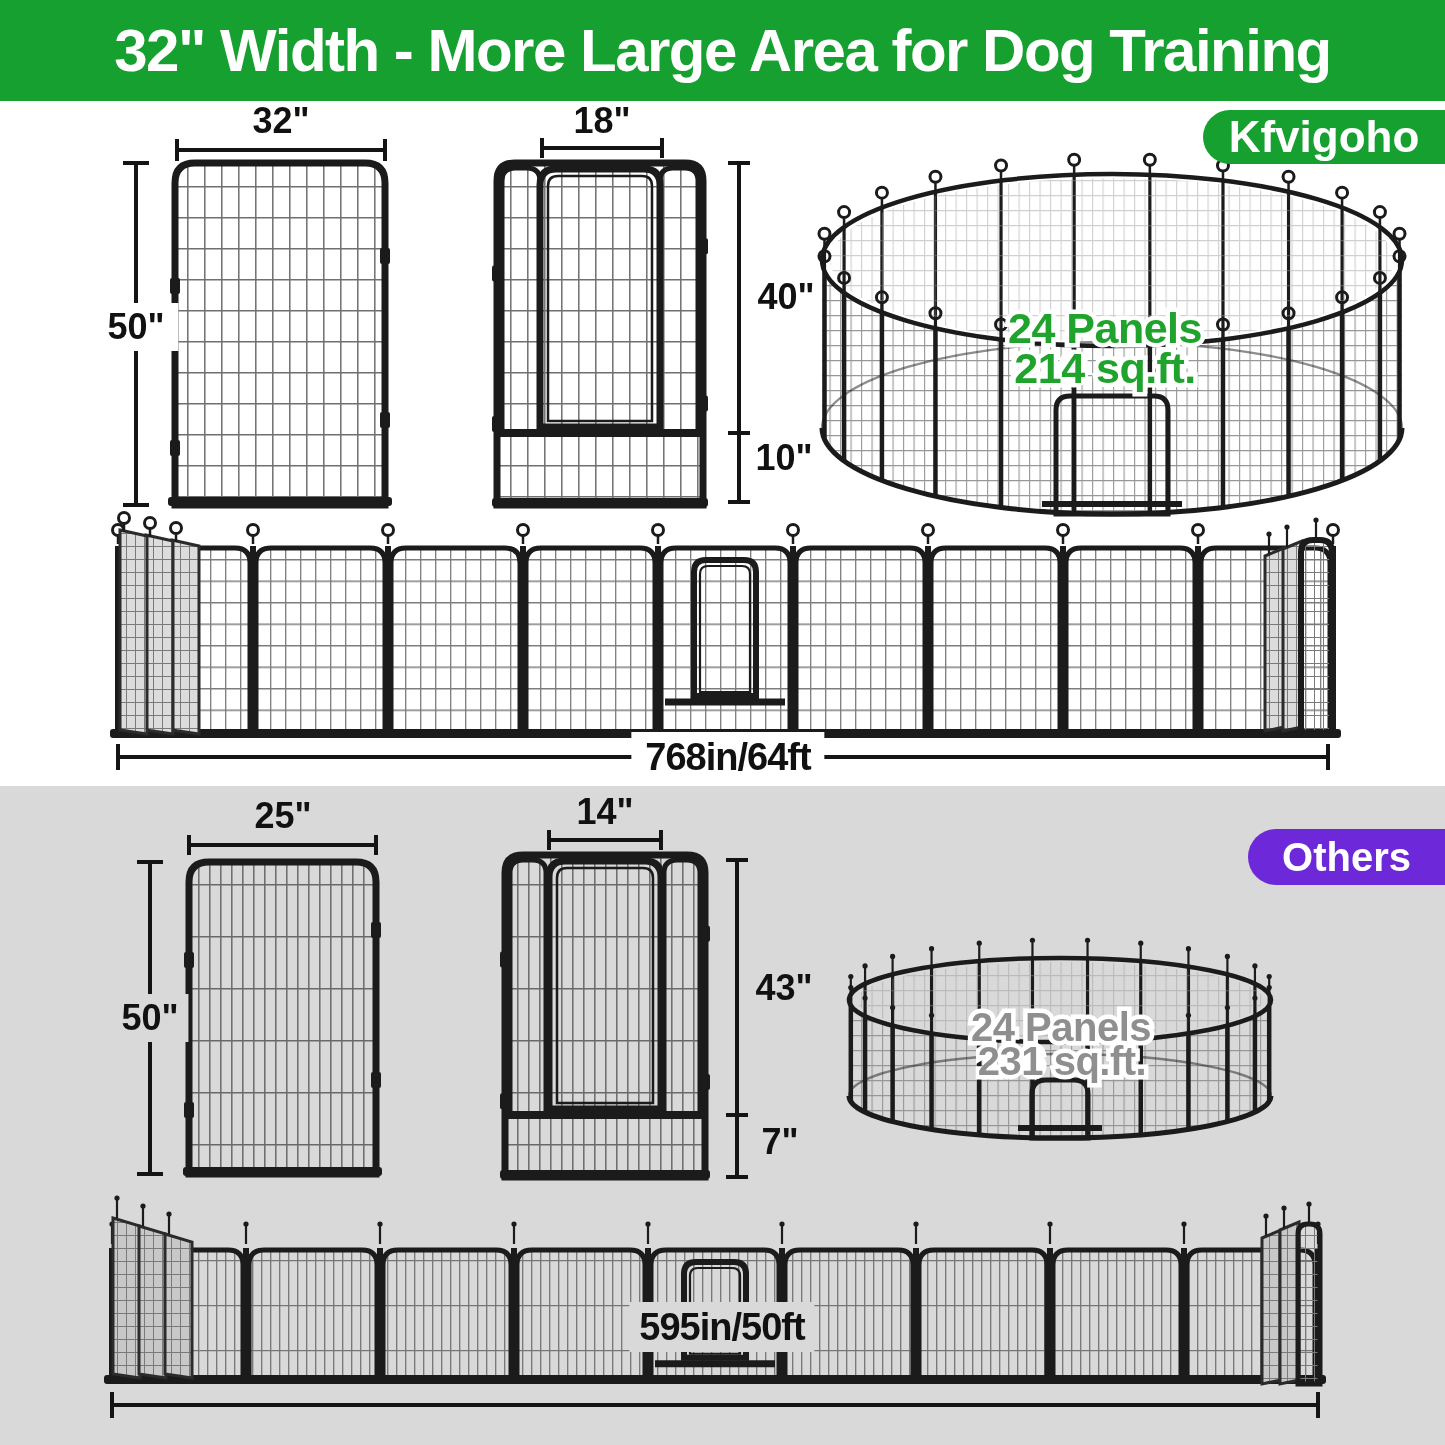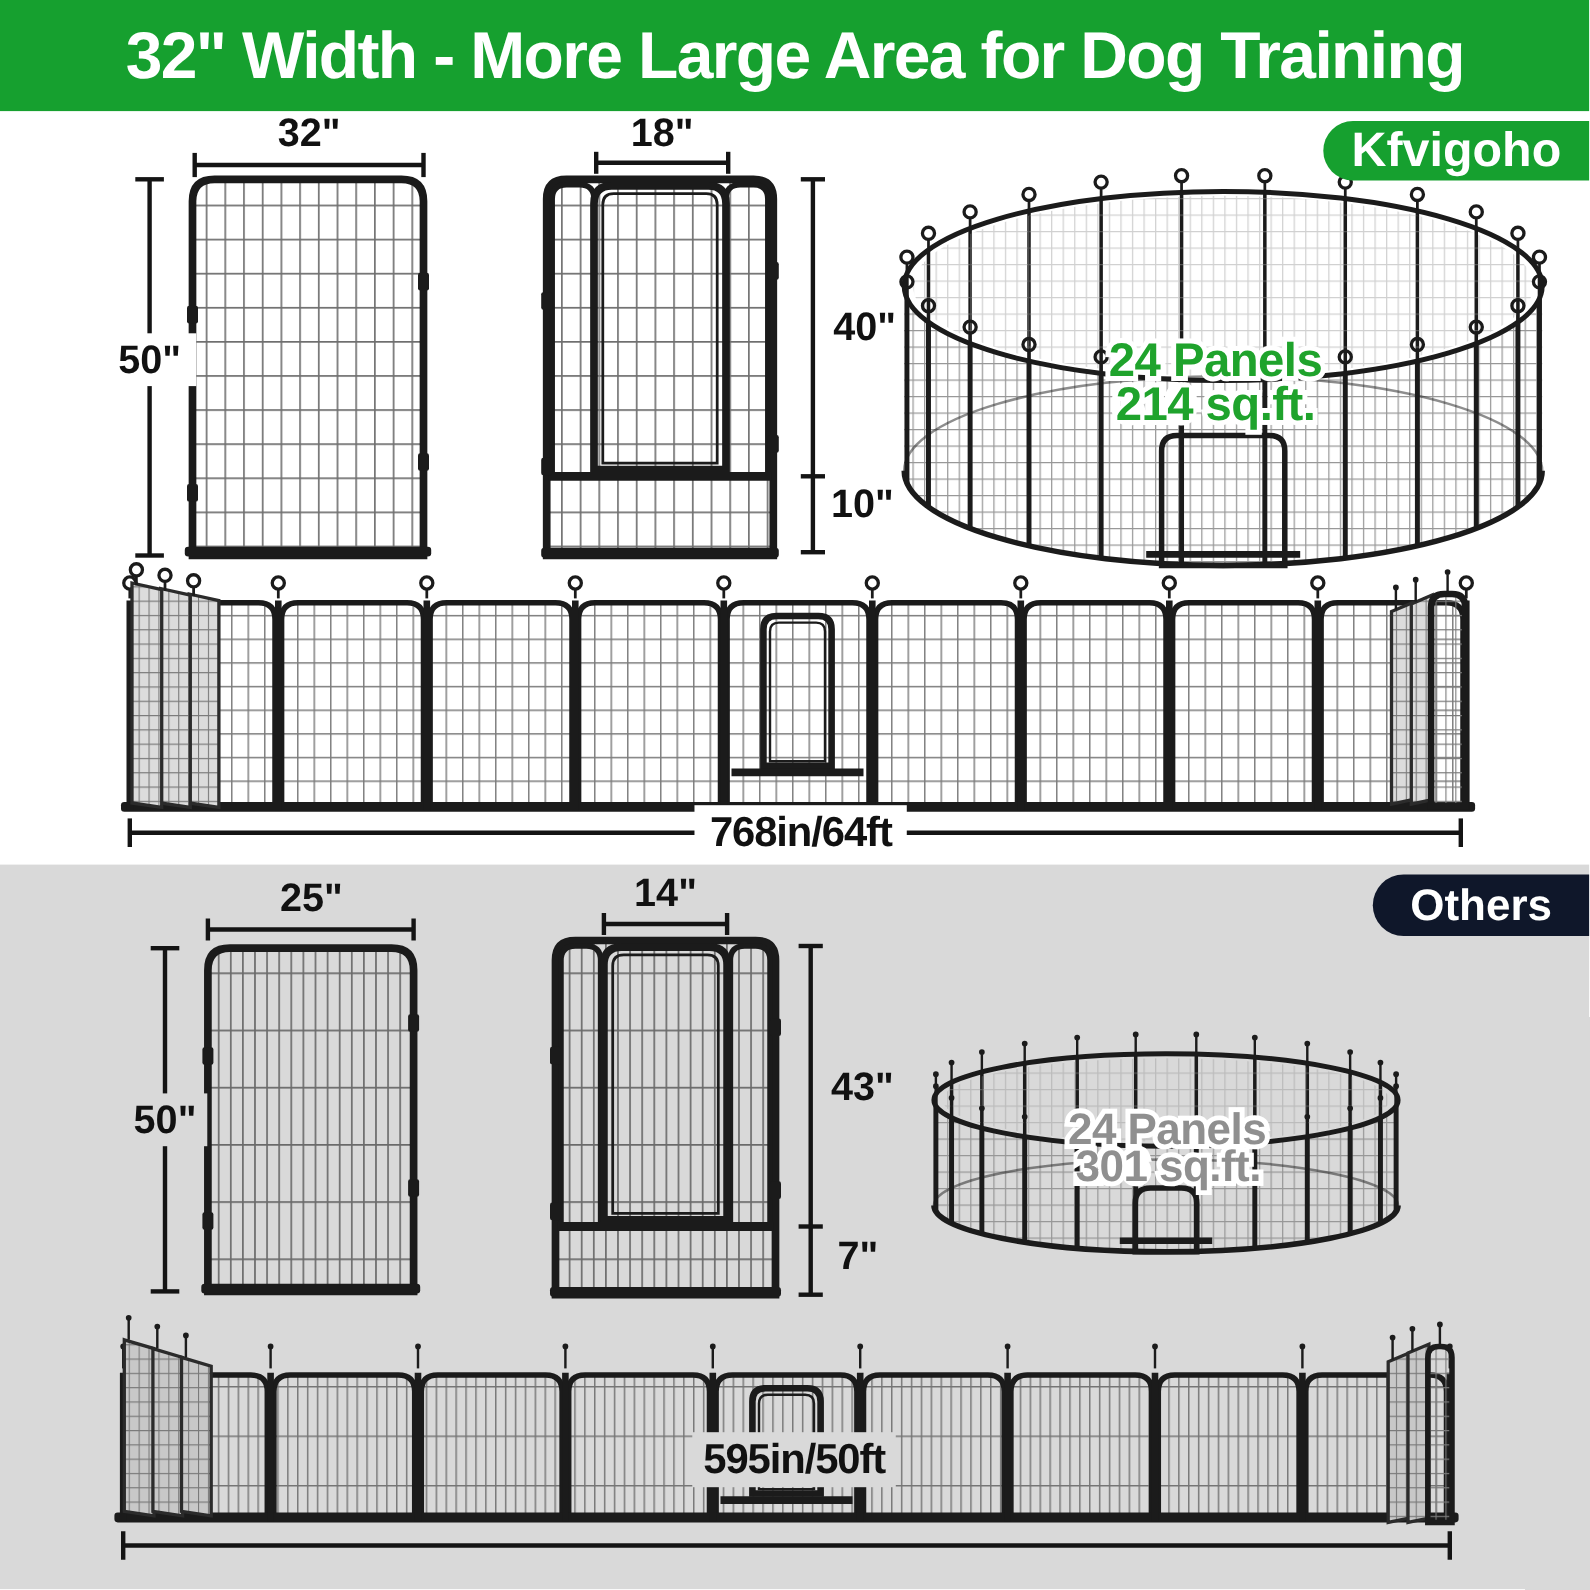--- a/index.html
+++ b/index.html
@@ -5,21 +5,21 @@
   html,body{margin:0;padding:0;background:#fff;}
   .page{position:relative;width:1445px;height:1445px;overflow:hidden;background:#ffffff;
         font-family:"Liberation Sans","DejaVu Sans",sans-serif;}
   .gray-section{position:absolute;left:0;top:786px;width:1445px;height:659px;background:#d9d9d9;z-index:0;}
   .header-banner{position:absolute;left:0;top:0;width:1445px;height:101px;background:#16a02f;z-index:6;
         display:flex;align-items:center;justify-content:center;}
   .header-banner .t{color:#fff;font-weight:bold;font-size:60px;letter-spacing:-1.5px;white-space:nowrap;}
   .brand-badge{position:absolute;left:1203px;top:110px;width:242px;height:54px;background:#16a02f;
         border-radius:27px 0 0 27px;z-index:6;display:flex;align-items:center;justify-content:center;
         color:#fff;font-weight:bold;font-size:44px;}
-  .others-badge{position:absolute;left:1248px;top:795px;width:197px;height:56px;background:#0f172a;
+  .others-badge{position:absolute;left:1248px;top:829px;width:197px;height:56px;background:#6d28d9;
         border-radius:28px 0 0 28px;z-index:6;display:flex;align-items:center;justify-content:center;
         color:#fff;font-weight:bold;font-size:40px;}
   #scene{position:absolute;left:0;top:0;z-index:1;}
   .dim-label{position:absolute;transform:translate(-50%,-50%);font-weight:bold;font-size:36px;color:#111;
         z-index:5;white-space:nowrap;line-height:1;}
   .dim-label.bg-white{background:#ffffff;padding:6px 14px;}
   .dim-label.bg-gray{background:#d9d9d9;padding:6px 10px;}
   .dim-label.big{font-size:38px;letter-spacing:-1px;text-align:right;}
   .ring-label{position:absolute;transform:translate(-50%,-50%);font-weight:bold;font-size:43px;
         letter-spacing:-0.5px;z-index:5;white-space:nowrap;line-height:1;}
@@ -487,14 +487,14 @@
   <div class="ring-label green" style="left:1105px;top:368px" data-text="316 sq.ft.">214 sq.ft.</div>
 
   <div class="dim-label" style="left:283px;top:816px">25"</div>
   <div class="dim-label bg-gray" style="left:150px;top:1018px">50"</div>
   <div class="dim-label" style="left:605px;top:812px">14"</div>
   <div class="dim-label" style="left:784px;top:988px">43"</div>
   <div class="dim-label" style="left:780px;top:1142px">7"</div>
   <div class="dim-label bg-gray big" style="left:722px;top:1327px">595in/50ft</div>
 
   <div class="ring-label grey" style="left:1061px;top:1027px" data-text="24 Panels">24 Panels</div>
-  <div class="ring-label grey" style="left:1062px;top:1061px" data-text="196 sq.ft.">301 sq.ft.</div>
+  <div class="ring-label grey" style="left:1062px;top:1061px" data-text="196 sq.ft.">231 sq.ft.</div>
 </div>
 
 </body></html>

